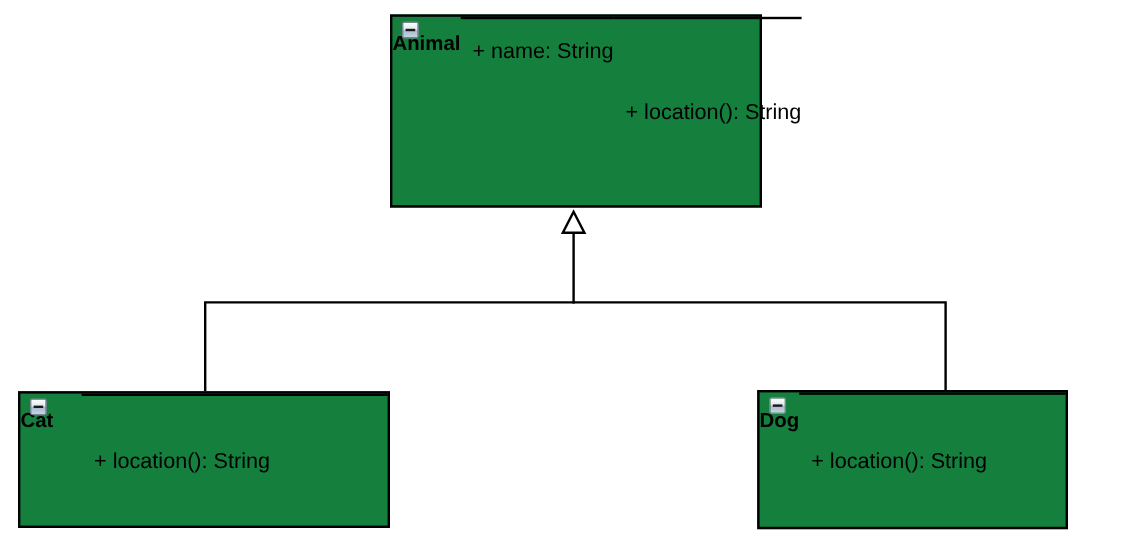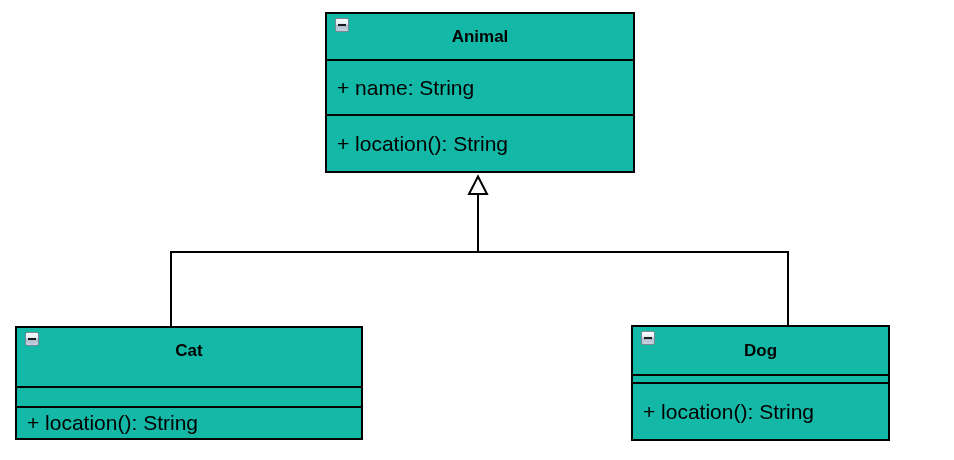--- a/index.html
+++ b/index.html
@@ -18,23 +18,23 @@
   .edges {
     position: absolute;
     left: 0;
     top: 0;
     pointer-events: none;
   }
   .uml-class {
     position: absolute;
     box-sizing: border-box;
     border: 2px solid #000000;
-    background: #14b8a6;
+    background: #15803d;
     display: flex;
-    flex-direction: column;
+    flex-direction: row;
   }
   .uml-header {
     position: relative;
     display: flex;
     align-items: center;
     justify-content: center;
     flex: 0 0 auto;
   }
   .uml-title {
     font-size: 17px;
@@ -69,31 +69,31 @@
     box-sizing: border-box;
   }
   .compartment.empty {
     flex: 0 0 auto;
   }
   .compartment.fill {
     flex: 1 1 auto;
     text-align: right;
   }
   .member {
-    font-size: 21px;
+    font-size: 18px;
     color: #000000;
     padding-left: 10px;
     white-space: nowrap;
   }
   
   .box-animal { left: 325px; top: 12px; width: 310px; height: 161px; }
   .box-animal .uml-header { height: 45px; }
   .box-animal .attrs { height: 55px; }
   
-  .box-cat { left: 15px; top: 326px; width: 348px; height: 114px; gap: 12px; }
+  .box-cat { left: 15px; top: 326px; width: 310px; height: 114px; gap: 12px; }
   .box-cat .uml-header { height: 46px; }
   .box-cat .attrs { height: 8px; }
   
   .box-dog { left: 631px; top: 325px; width: 259px; height: 116px; }
   .box-dog .uml-header { height: 47px; }
   .box-dog .attrs { height: 8px; }
 </style>
 </head>
 <body>
 

